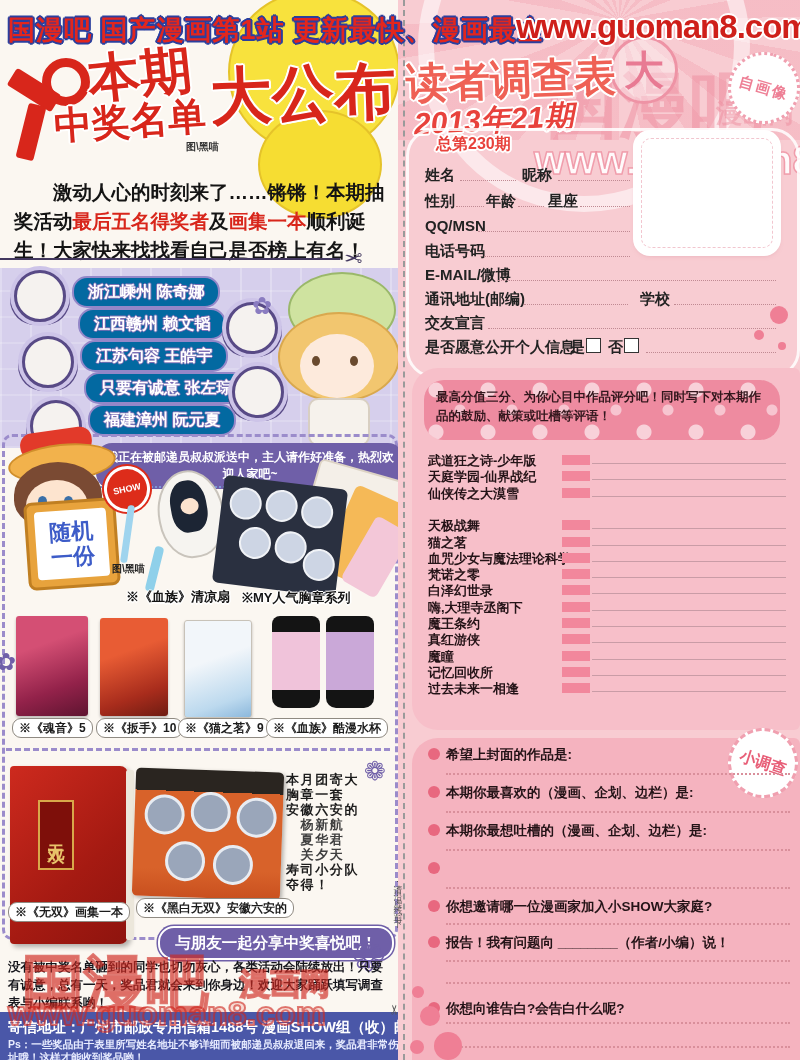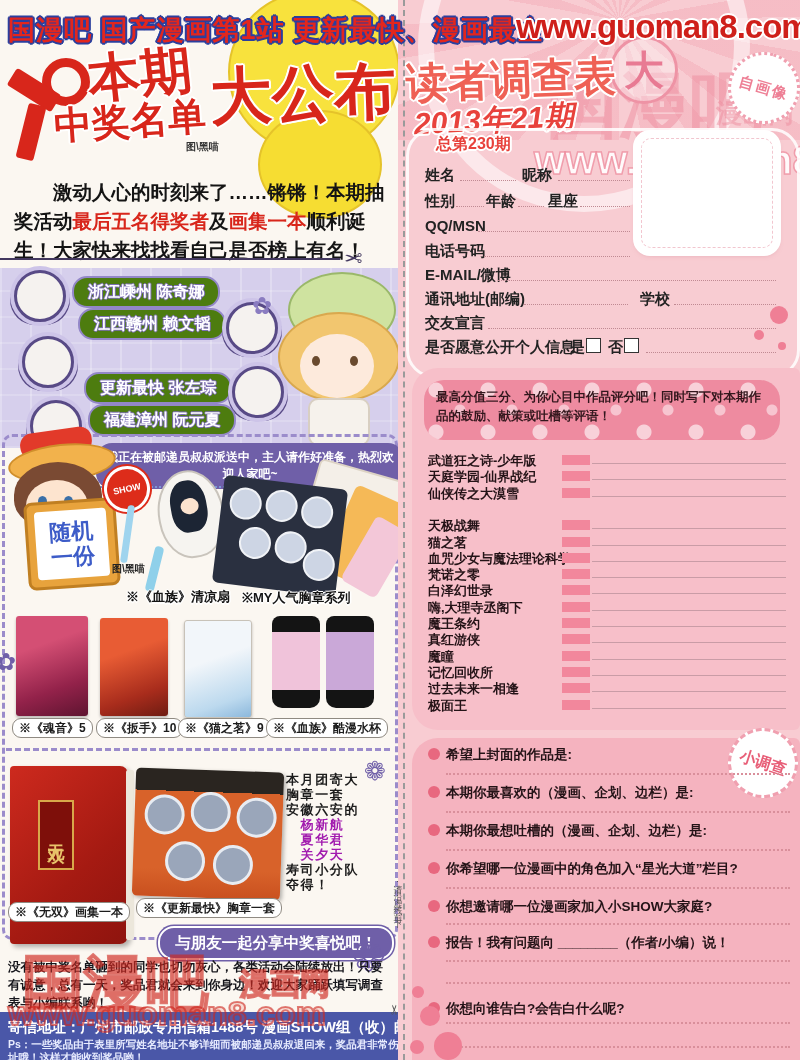--- a/index.html
+++ b/index.html
@@ -17,21 +17,21 @@
   .intro{position:absolute;left:14px;top:158px;width:372px;font-size:19.5px;font-weight:bold;
          color:#141414;line-height:1.5;text-indent:2em;font-family:"Liberation Sans",sans-serif;}
   .intro .rd{color:#d8261b;}
   .divider{position:absolute;left:0;top:258px;width:340px;border-top:2.5px solid #43385f;}
   .win-bg{position:absolute;left:0;top:268px;width:398px;height:180px;
       background:
         repeating-linear-gradient(90deg,rgba(255,255,255,.25) 0 2px,transparent 2px 30px),
         repeating-linear-gradient(0deg,rgba(255,255,255,.18) 0 2px,transparent 2px 26px),
         #d6cfec;}
   .pill{position:absolute;height:28px;line-height:28px;padding:0 14px;border-radius:15px;
-        background:#4d7c0f;border:2px solid #9387c8;color:#fff;font-weight:bold;font-size:16px;
+        background:#0369a1;border:2px solid #9387c8;color:#fff;font-weight:bold;font-size:16px;
         text-shadow:1px 0 #7d6fb5,-1px 0 #7d6fb5,0 1px #7d6fb5,0 -1px #7d6fb5;}
   .laurel{position:absolute;width:46px;height:46px;border-radius:50%;background:#f5f2ef;
         border:3px solid #584a86;box-shadow:0 0 0 4px #cdc4e8, -5px 4px 0 -1px #584a86, 5px 4px 0 -1px #584a86;}
   .frame{position:absolute;left:2px;top:434px;width:390px;height:500px;border:3px dashed #9b8ccb;border-radius:10px;}
   .bubble{position:absolute;left:96px;top:443px;width:292px;background:#6f5fa8;border-radius:16px;
         color:#fff;font-weight:bold;font-size:12px;text-align:center;padding:6px 8px;line-height:1.4;}
   .bubble:before{content:"";position:absolute;left:-8px;top:12px;width:16px;height:16px;background:#6f5fa8;transform:rotate(45deg);}
   .dotline-blue{position:absolute;border-top:2px dotted #7b98d8;}
   .board{position:absolute;left:26px;top:500px;width:86px;height:82px;background:#e8a33c;border:3px solid #c07f22;
         border-radius:8px;transform:rotate(-4deg);}
@@ -62,21 +62,21 @@
   .gbook .pages{position:absolute;right:-6px;top:4px;width:8px;height:170px;background:#ece7db;border-radius:2px;}
   .gbook .plaque{position:absolute;left:28px;top:34px;width:32px;height:66px;background:#7e0f0a;border:2px solid #d8a84a;
        color:#e8c36a;writing-mode:vertical-rl;text-align:center;font-size:17px;font-weight:bold;letter-spacing:4px;
        display:flex;align-items:center;justify-content:center;}
   .gposter{position:absolute;left:134px;top:770px;width:148px;height:128px;border-radius:5px;transform:rotate(2deg);
        background:linear-gradient(180deg,#2a2520 0 22px,#d8622a 22px 78%,#c9501f);box-shadow:2px 2px 4px rgba(0,0,0,.3);}
   .gbadge{position:absolute;width:34px;height:34px;border-radius:50%;background:#9aa6ba;border:3px solid #e8ecf2;}
   .vgrid{position:absolute;left:286px;top:772px;width:74px;font-size:13px;font-weight:bold;color:#1c1c1c;
        line-height:15px;letter-spacing:1.6px;}
   .vgrid div{white-space:pre;}
-  .vgrid .rd{color:#a21caf;font-family:Liberation Serif, serif;}
+  .vgrid .rd{color:#404040;font-family:Liberation Serif, serif;}
   .share{position:absolute;left:158px;top:926px;width:232px;height:30px;line-height:30px;border-radius:16px;
        background:#6f5fa8;border:2px solid #fff;box-shadow:0 0 0 1.5px #6f5fa8;color:#fff;
        font-weight:bold;font-size:15.5px;text-align:center;}
   .flower{color:#6f5fa8;}
   .wm-red{color:rgba(232,70,58,.16);-webkit-text-stroke:2px rgba(205,38,30,.6);font-weight:bold;}
   .bluebar{position:absolute;left:0;top:1012px;width:690px;height:48px;background:#4a57a8;}
   .notice{position:absolute;left:8px;top:958px;width:384px;font-size:12.5px;font-weight:bold;color:#16161c;line-height:1.45;}
   
   .rp{position:absolute;left:398px;top:0;width:402px;height:1060px;background:#f8ccd2;overflow:hidden;}
   .sunburst{position:absolute;left:0;top:-60px;width:402px;height:200px;opacity:.45;
@@ -136,21 +136,22 @@
 
     <div class="divider"></div>
     <div class="t" style="left:344px;top:244px;font-size:22px;color:#43385f;transform:rotate(180deg);">✂</div>
 
     <div class="win-bg"></div>
     <div class="laurel" style="left:14px;top:270px;"></div>
     <div class="pill" style="left:72px;top:276px;">浙江嵊州 陈奇娜</div>
     <div class="pill" style="left:78px;top:308px;">江西赣州 赖文韬</div>
     <div class="laurel" style="left:226px;top:302px;"></div>
     <div class="laurel" style="left:22px;top:336px;"></div>
-    <div class="pill" style="left:84px;top:372px;">更新最快 张左琮</div>
+    <div class="pill" style="left:80px;top:340px;">江苏句容 王皓宇</div>
+    <div class="pill" style="left:84px;top:372px;">只要有诚意 张左琮</div>
     <div class="laurel" style="left:232px;top:366px;"></div>
     <div class="laurel" style="left:30px;top:400px;"></div>
     <div class="pill" style="left:88px;top:404px;">福建漳州 阮元夏</div>
 
     <div class="abs" style="left:278px;top:272px;width:120px;height:176px;">
       <div class="abs" style="left:10px;top:0;width:104px;height:72px;border-radius:50%;background:#cfe3a0;border:2px solid #9ab86a;"></div>
       <div class="abs" style="left:0;top:40px;width:118px;height:86px;border-radius:50%;background:#f2c66f;border:2px solid #d9a84e;"></div>
       <div class="abs" style="left:22px;top:62px;width:74px;height:64px;border-radius:50%;background:#fdeadc;"></div>
       <div class="abs" style="left:34px;top:84px;width:8px;height:10px;border-radius:50%;background:#6a4a2e;"></div>
       <div class="abs" style="left:72px;top:84px;width:8px;height:10px;border-radius:50%;background:#6a4a2e;"></div>
@@ -228,21 +229,21 @@
       <div>本月团寄大</div>
       <div>胸章一套</div>
       <div>安徽六安的</div>
       <div class="rd">　杨新航　</div>
       <div class="rd">　夏华君　</div>
       <div class="rd">　关夕天　</div>
       <div>寿司小分队</div>
       <div>夺得！　　</div>
     </div>
     <div class="plabel" style="left:8px;top:902px;">※《无双》画集一本</div>
-    <div class="plabel" style="left:136px;top:898px;">※《更新最快》胸章一套</div>
+    <div class="plabel" style="left:136px;top:898px;">※《黑白无双》安徽六安的</div>
     <div class="share">与朋友一起分享中奖喜悦吧！</div>
     <div class="t flower" style="left:352px;top:934px;font-size:40px;">❁</div>
     <div class="t flower" style="left:364px;top:756px;font-size:26px;">❁</div>
 
     <div class="notice">没有被中奖名单砸到的同学也切勿灰心，各类活动会陆续放出！只要有诚意，总有一天，奖品君就会来到你身边！欢迎大家踊跃填写调查表与小编联系哟！</div>
     <div class="t wm-red" style="left:22px;top:942px;font-size:62px;">国漫吧</div>
     <div class="t wm-red" style="left:240px;top:964px;font-size:30px;">漫画网</div>
     <div class="t wm-red" style="left:8px;top:994px;font-size:34px;z-index:26;">www.guoman8.com</div>
   </div>
 
@@ -368,41 +369,35 @@
     <div class="rrow" style="top:664px">
         <span class="rtitle">记忆回收所</span>
         <span class="rbox"></span>
         <span class="rline"></span>
       </div>
     <div class="rrow" style="top:680px">
         <span class="rtitle">过去未来一相逢</span>
         <span class="rbox"></span>
         <span class="rline"></span>
       </div>
-    <div class="rrow" style="top:697px">
-        <span class="rtitle">极面王</span>
-        <span class="rbox"></span>
-        <span class="rline"></span>
-      </div>
 
     <div class="panel" style="left:14px;top:738px;width:388px;height:322px;border-radius:26px 6px 0 0;background:#f5b3bf;"></div>
     <div class="survey-badge">
         <span>小调查</span>
       </div>
     <div class="qdot" style="left:30px;top:748px;"></div>
     <div class="qtext" style="top:746px;">希望上封面的作品是:</div>
     <div class="qline" style="top:773px;"></div>
     <div class="qdot" style="left:30px;top:786px;"></div>
     <div class="qtext" style="top:784px;">本期你最喜欢的（漫画、企划、边栏）是:</div>
     <div class="qline" style="top:811px;"></div>
     <div class="qdot" style="left:30px;top:824px;"></div>
     <div class="qtext" style="top:822px;">本期你最想吐槽的（漫画、企划、边栏）是:</div>
     <div class="qline" style="top:849px;"></div>
     <div class="qdot" style="left:30px;top:862px;"></div>
-    <div class="qtext" style="top:860px;">你希望哪一位漫画中的角色加入“星光大道”栏目?</div>
     <div class="qline" style="top:887px;"></div>
     <div class="qdot" style="left:30px;top:900px;"></div>
     <div class="qtext" style="top:898px;">你想邀请哪一位漫画家加入小SHOW大家庭?</div>
     <div class="qline" style="top:923px;"></div>
     <div class="qdot" style="left:30px;top:936px;"></div>
     <div class="qtext" style="top:934px;">报告！我有问题向 ________（作者/小编）说！</div>
     <div class="qline" style="top:960px;"></div>
     <div class="qline" style="top:982px;"></div>
     <div class="qdot" style="left:30px;top:1002px;"></div>
     <div class="qtext" style="top:1000px;">你想向谁告白?会告白什么呢?</div>

